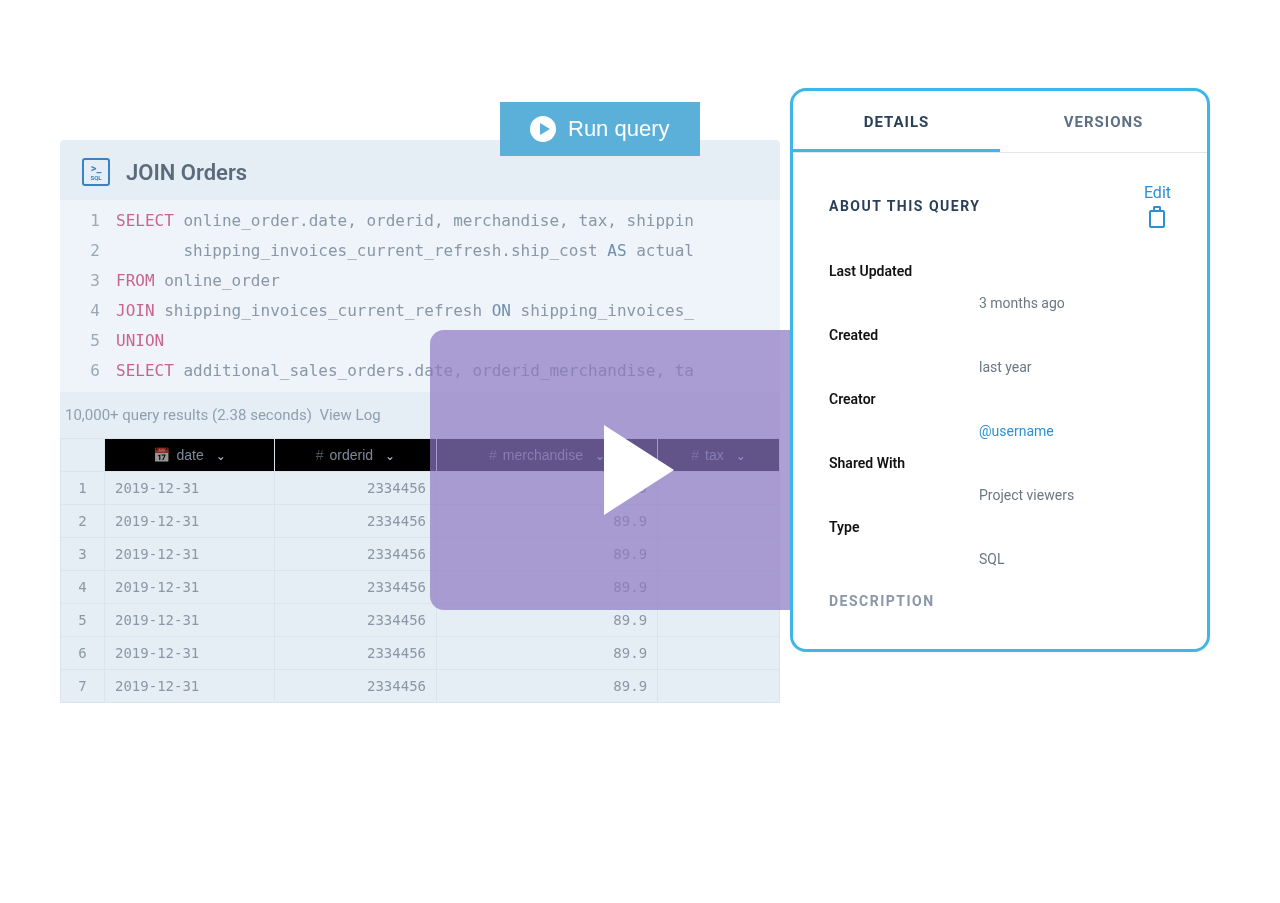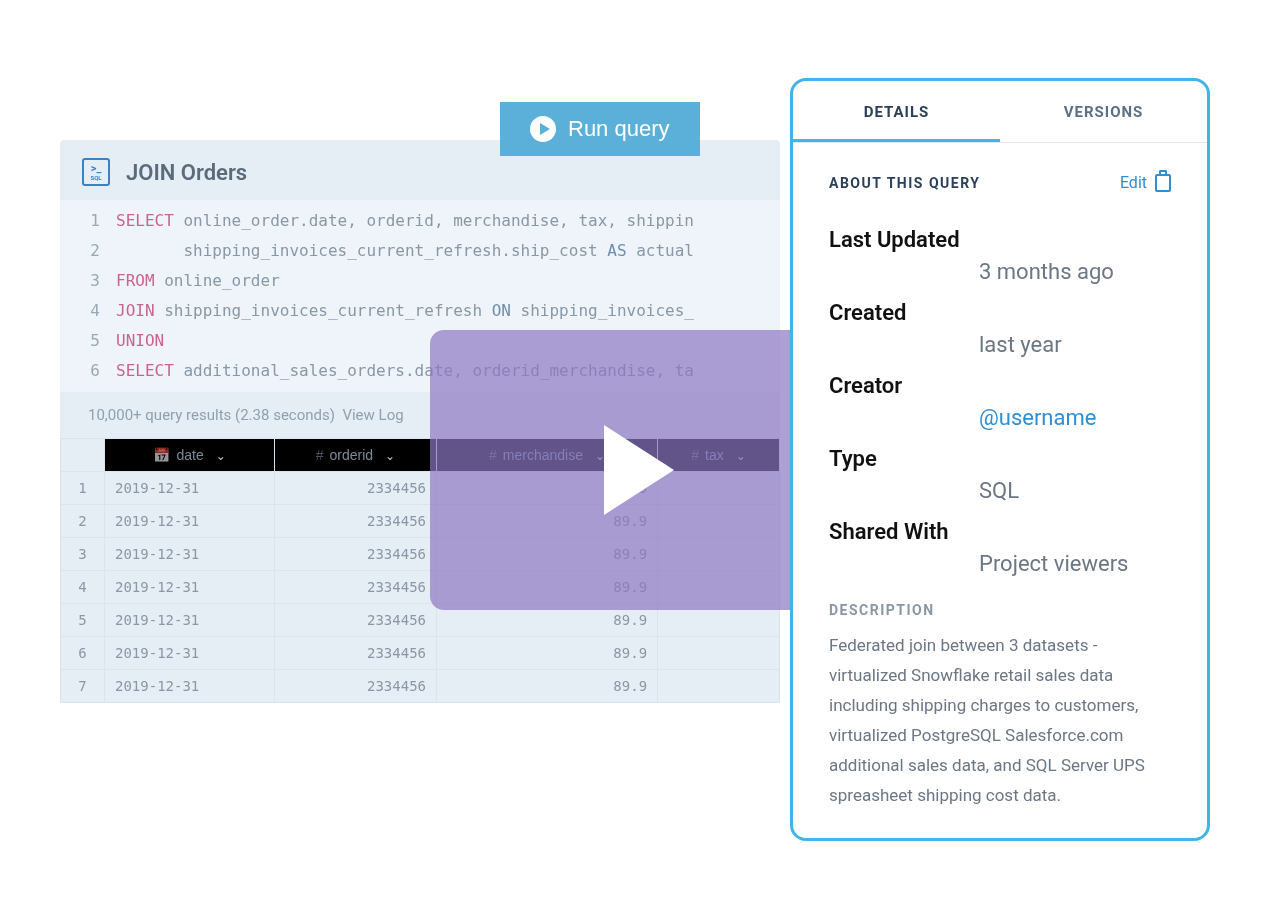--- a/index.html
+++ b/index.html
@@ -47,21 +47,21 @@
   }
   .code-row { display: flex; }
   .ln {
     width: 56px; text-align: right; padding-right: 16px;
     color: #9aa8b5;
   }
   .cline { white-space: pre; color: #8a97a6; }
   .kw { color: #c8648f; }
   .kw2 { color: #6f8dae; }
   .results-bar {
-    padding: 14px 28px;
+    padding: 14px 5px;
     color: #8fa0b1;
     font-size: 15px;
     background: #e6eef5;
   }
   .results-bar .viewlog { color: #8fa0b1; }
   .tbl { width: 100%; border-collapse: collapse; }
   .tbl th, .tbl td {
     border: 1px solid #dbe4ec;
     padding: 8px 10px;
     font-size: 14px;
@@ -101,21 +101,21 @@
   }
   .run-btn .playcirc::after {
     content:""; border-left: 10px solid #5bb0d9;
     border-top: 6px solid transparent;
     border-bottom: 6px solid transparent;
     margin-left: 3px;
   }
 
   .details-panel {
     position: absolute;
-    right: 70px; top: 78px;
+    right: 70px; top: 88px;
     width: 420px;
     background: #fff;
     border: 3px solid #3fb5e8;
     border-radius: 16px;
     overflow: hidden;
     z-index: 20;
     box-shadow: 0 0 0 1px rgba(0,0,0,0.02);
   }
   .tabs { display: flex; border-bottom: 1px solid #e1e6eb; }
   .tab {
@@ -135,34 +135,34 @@
     display: flex; justify-content: space-between; align-items: center;
     margin-bottom: 35px;
   }
   .sect-title {
     font-size: 14px; font-weight: 700;
     letter-spacing: 1.5px;
     color: #2a3f58;
   }
   .edit-link {
     color: #2f8fd4; font-size: 16px;
-    display: flex; align-items: center; gap: 8px; cursor: pointer;
+    display: flex; align-items: center; gap: 8px; cursor: pointer; flex-direction: column;
   }
   .trash-icon {
     width: 16px; height: 18px; border: 2px solid #2f8fd4;
     border-radius: 2px; position: relative;
   }
   .trash-icon::before {
     content:""; position:absolute; top:-6px; left:2px; right:2px;
     height:3px; border:2px solid #2f8fd4; border-bottom:none;
     border-radius: 2px 2px 0 0;
   }
   .meta-row {
     display: flex; margin-bottom: 16px;
-    font-size: 22px;
+    font-size: 14px;
   }
   .meta-label { width: 150px; color: #111; font-weight: 600; }
   .meta-val { color: #6b7785; margin-top: 32px; }
   .meta-val.link { color: #2f8fd4; }
   .desc-title {
     font-size: 14px; font-weight: 700;
     letter-spacing: 1.5px;
     color: #8a97a6;
     margin: 26px 0 12px;
   }
@@ -321,23 +321,22 @@
     </div>
     <div class="meta-row">
       <div class="meta-label">Created</div>
       <div class="meta-val">last year</div>
     </div>
     <div class="meta-row">
       <div class="meta-label">Creator</div>
       <div class="meta-val link">@username</div>
     </div>
     <div class="meta-row">
+      <div class="meta-label">Shared With</div>
+      <div class="meta-val">Project viewers</div>
+    </div>
+    <div class="meta-row">
       <div class="meta-label">Type</div>
       <div class="meta-val">SQL</div>
     </div>
-    <div class="meta-row">
-      <div class="meta-label">Shared With</div>
-      <div class="meta-val">Project viewers</div>
-    </div>
     <div class="desc-title">DESCRIPTION</div>
-    <div class="desc-body">Federated join between 3 datasets - virtualized Snowflake retail sales data including shipping charges to customers, virtualized PostgreSQL Salesforce.com additional sales data, and SQL Server UPS spreasheet shipping cost data.</div>
   </div>
 </div>
 
 </body></html>

